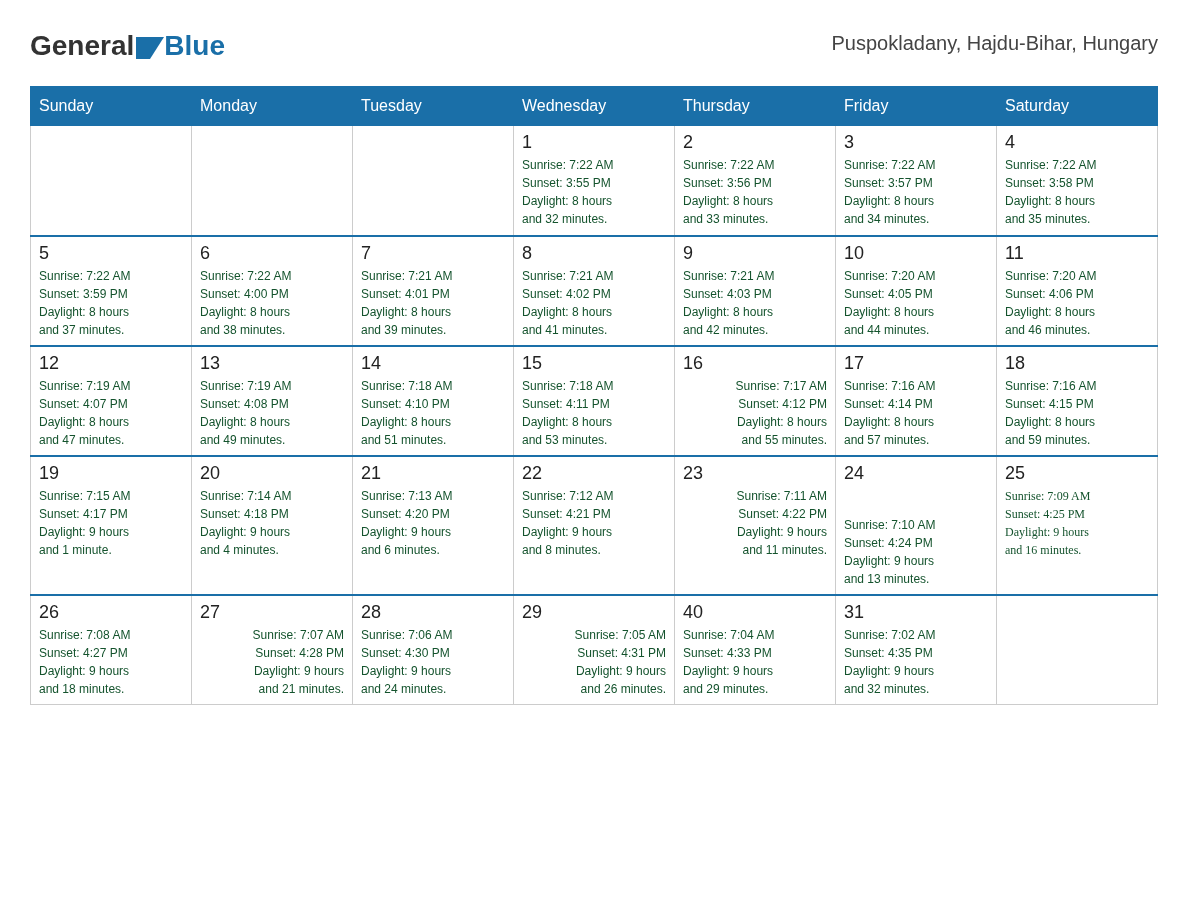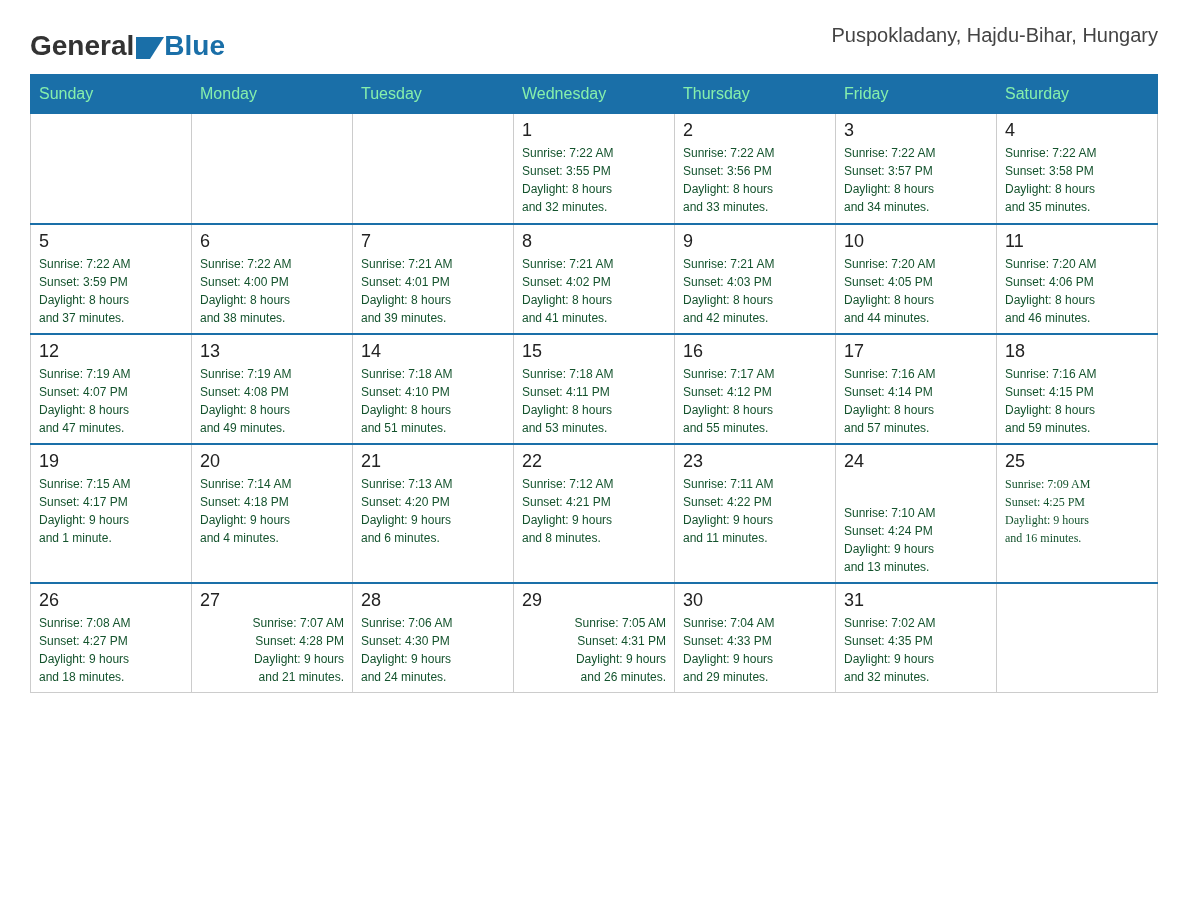--- a/index.html
+++ b/index.html
@@ -6,22 +6,22 @@
     body {
       font-family: Arial, sans-serif;
       background: #fff;
       width: 1188px;
       min-height: 918px;
       padding: 20px 30px;
     }
     .header {
       display: flex;
       justify-content: space-between;
-      align-items: flex-start;
-      margin-bottom: 12px;
+      align-items: center;
+      margin-bottom: 24px;
     }
     .logo {
       display: flex;
       align-items: center;
       margin-top: 10px;
     }
     .logo-text-general {
       font-size: 28px;
       font-weight: bold;
       color: #333;
@@ -55,21 +55,21 @@
       color: #444;
       margin-top: 4px;
     }
     .calendar {
       width: 100%;
       border-collapse: collapse;
       margin-top: 10px;
     }
     .calendar thead tr th {
       background-color: #1a6fa8;
-      color: #86efac;
+      color: #ffffff;
       padding: 10px 8px;
       font-size: 16px;
       font-weight: normal;
       text-align: left;
       border: 1px solid #1a6fa8;
     }
     .calendar tbody tr td {
       vertical-align: top;
       border: 1px solid #ccc;
       padding: 6px 8px;
@@ -232,21 +232,21 @@
         </td>
         <td>
           <span class="day-number">15</span>
           <div class="day-info" style="white-space: pre-line;">Sunrise: 7:18 AM
 Sunset: 4:11 PM
 Daylight: 8 hours
 and 53 minutes.</div>
         </td>
         <td>
           <span class="day-number">16</span>
-          <div class="day-info" style="white-space: pre-line;">Sunrise: 7:17 AM
+          <div class="day-info" style="white-space: pre-line; text-align: right;">Sunrise: 7:17 AM
 Sunset: 4:12 PM
 Daylight: 8 hours
 and 55 minutes.</div>
         </td>
         <td>
           <span class="day-number">17</span>
           <div class="day-info" style="white-space: pre-line;">Sunrise: 7:16 AM
 Sunset: 4:14 PM
 Daylight: 8 hours
 and 57 minutes.</div>
@@ -283,21 +283,21 @@
         </td>
         <td>
           <span class="day-number">22</span>
           <div class="day-info" style="white-space: pre-line;">Sunrise: 7:12 AM
 Sunset: 4:21 PM
 Daylight: 9 hours
 and 8 minutes.</div>
         </td>
         <td>
           <span class="day-number">23</span>
-          <div class="day-info" style="white-space: pre-line;">Sunrise: 7:11 AM
+          <div class="day-info" style="white-space: pre-line; text-align: right;">Sunrise: 7:11 AM
 Sunset: 4:22 PM
 Daylight: 9 hours
 and 11 minutes.</div>
         </td>
         <td>
           <span class="day-number">24</span>
           <div class="day-info" style="white-space: pre-line; margin-top: 32px;">Sunrise: 7:10 AM
 Sunset: 4:24 PM
 Daylight: 9 hours
 and 13 minutes.</div>
@@ -333,21 +333,21 @@
 and 24 minutes.</div>
         </td>
         <td>
           <span class="day-number">29</span>
           <div class="day-info" style="white-space: pre-line; text-align: right;">Sunrise: 7:05 AM
 Sunset: 4:31 PM
 Daylight: 9 hours
 and 26 minutes.</div>
         </td>
         <td>
-          <span class="day-number">30</span>
+          <span class="day-number">40</span>
           <div class="day-info" style="white-space: pre-line;">Sunrise: 7:04 AM
 Sunset: 4:33 PM
 Daylight: 9 hours
 and 29 minutes.</div>
         </td>
         <td>
           <span class="day-number">31</span>
           <div class="day-info" style="white-space: pre-line;">Sunrise: 7:02 AM
 Sunset: 4:35 PM
 Daylight: 9 hours

